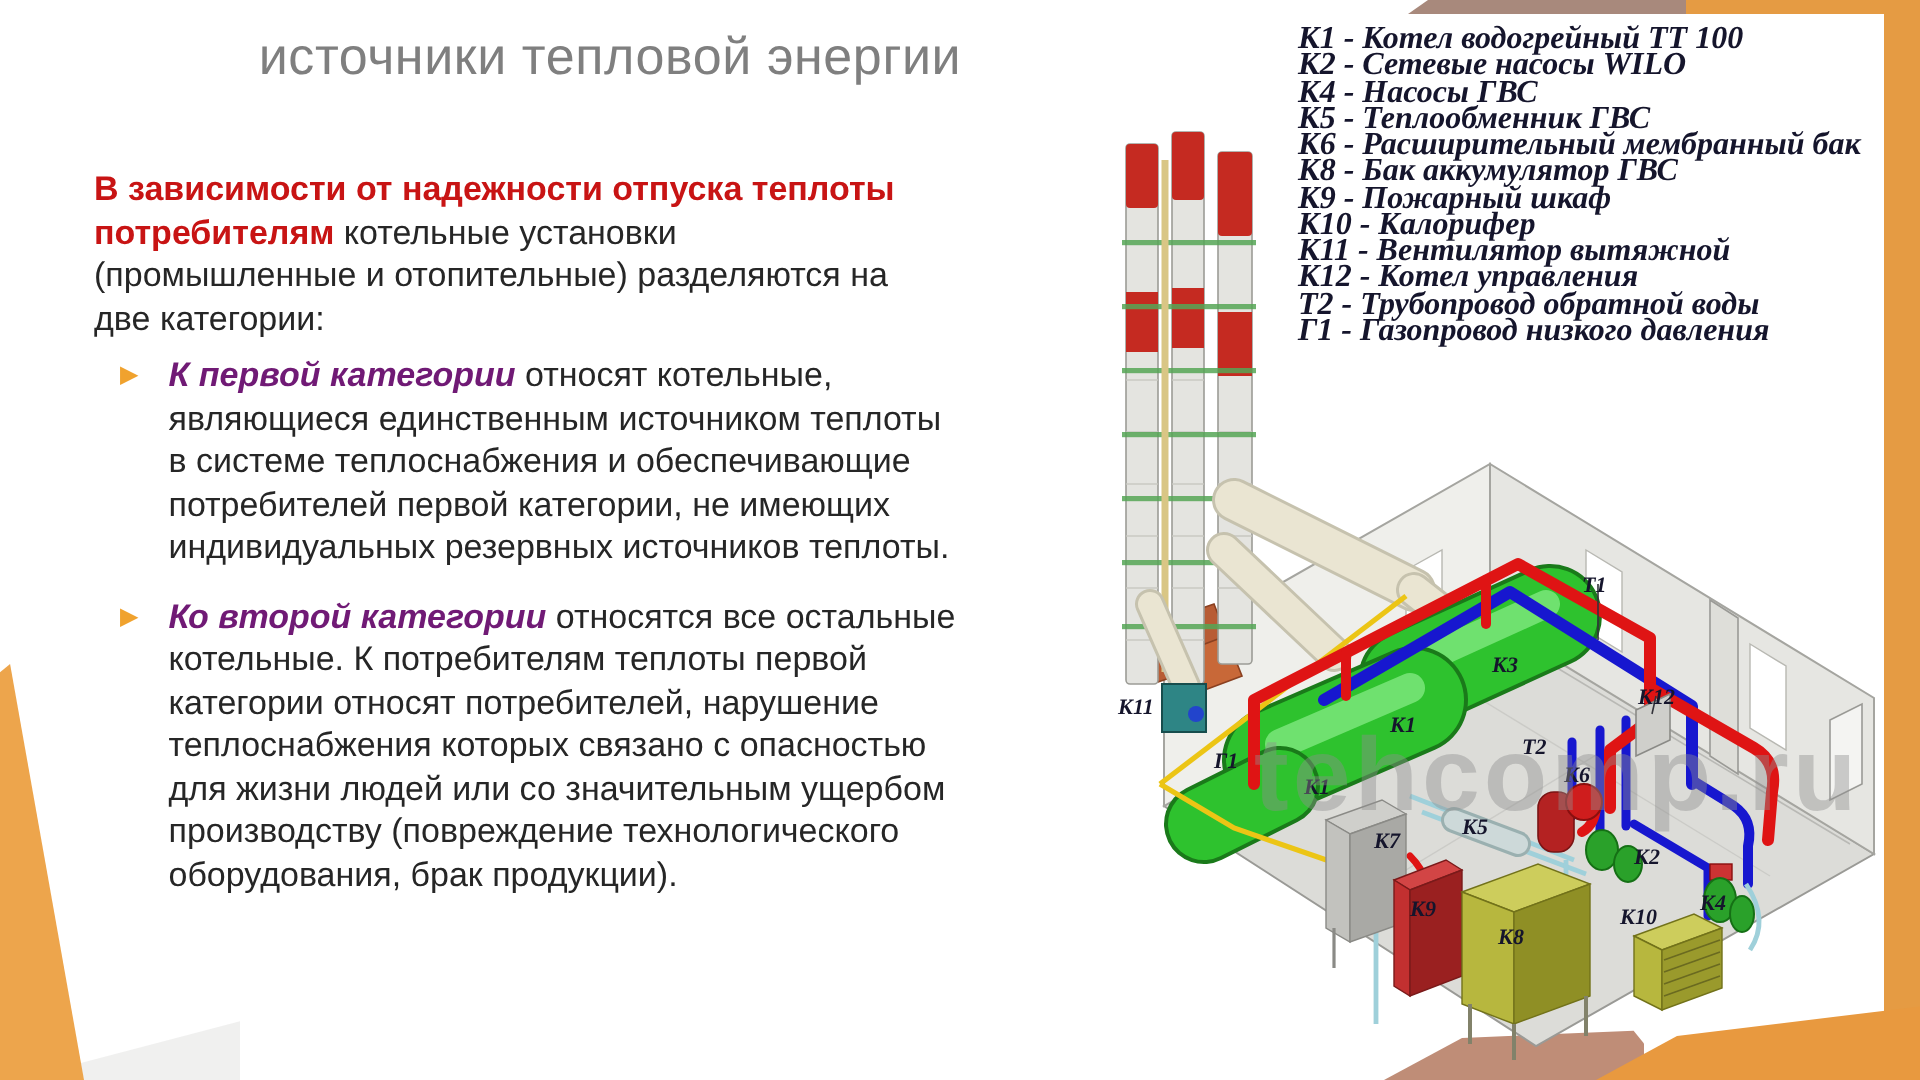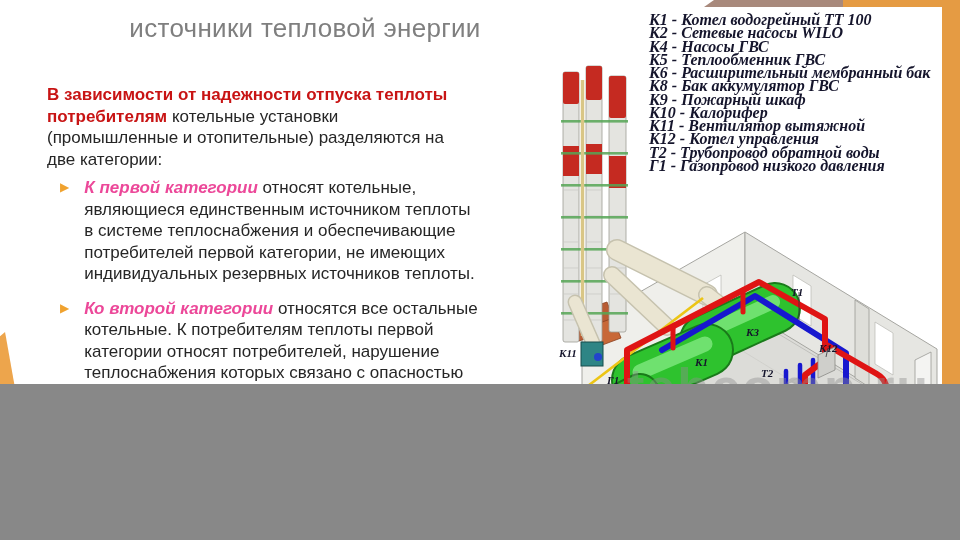--- a/index.html
+++ b/index.html
@@ -1,31 +1,31 @@
 <!DOCTYPE html>
 <html><head>
 <meta charset="utf-8">
 <style>
   html,body{margin:0;padding:0;background:#888;}
-  .slide{position:relative;width:960px;height:384px;background:#ffffff;overflow:hidden;
+  .slide{position:relative;width:960px;height:540px;background:#ffffff;overflow:hidden;
          font-family:"Liberation Sans",sans-serif;}
   
   .title{position:absolute;left:40px;top:13px;width:530px;text-align:center;
          font-size:26px;color:#7f7f7f;letter-spacing:0.3px;}
   
   .intro{position:absolute;left:47px;top:84px;width:462px;font-size:17px;line-height:21.5px;color:#262626;}
   .intro .red{color:#c81414;font-weight:bold;}
   .intro .rest{white-space:pre-line;}
   
   .bullets{position:absolute;left:60px;top:177px;width:445px;}
   .bullet{display:flex;align-items:flex-start;}
   .bullet + .bullet{margin-top:13px;}
   .marker{flex:0 0 auto;font-size:12px;line-height:21px;color:#f0a22e;margin-right:15px;}
   .bullet p{margin:0;max-width:395px;font-size:17px;line-height:21.5px;color:#262626;}
-  .lead{color:#ec4899;font-weight:bold;font-style:italic;}
+  .lead{color:#701a75;font-weight:bold;font-style:italic;}
   
   .legend{position:absolute;left:649px;top:13px;width:290px;
           font-family:"Liberation Serif",serif;font-weight:bold;font-style:italic;
           font-size:16px;line-height:13.25px;color:#15152c;}
   .legend-line{display:block;}
   
   .diagram{position:absolute;left:555px;top:60px;width:390px;height:478px;}
   .dl{font-family:"Liberation Serif",serif;font-weight:bold;font-style:italic;
       font-size:11px;fill:#15152c;}
   .wm{font-family:"Liberation Sans",sans-serif;font-weight:bold;fill:#8f8f8f;opacity:0.42;

